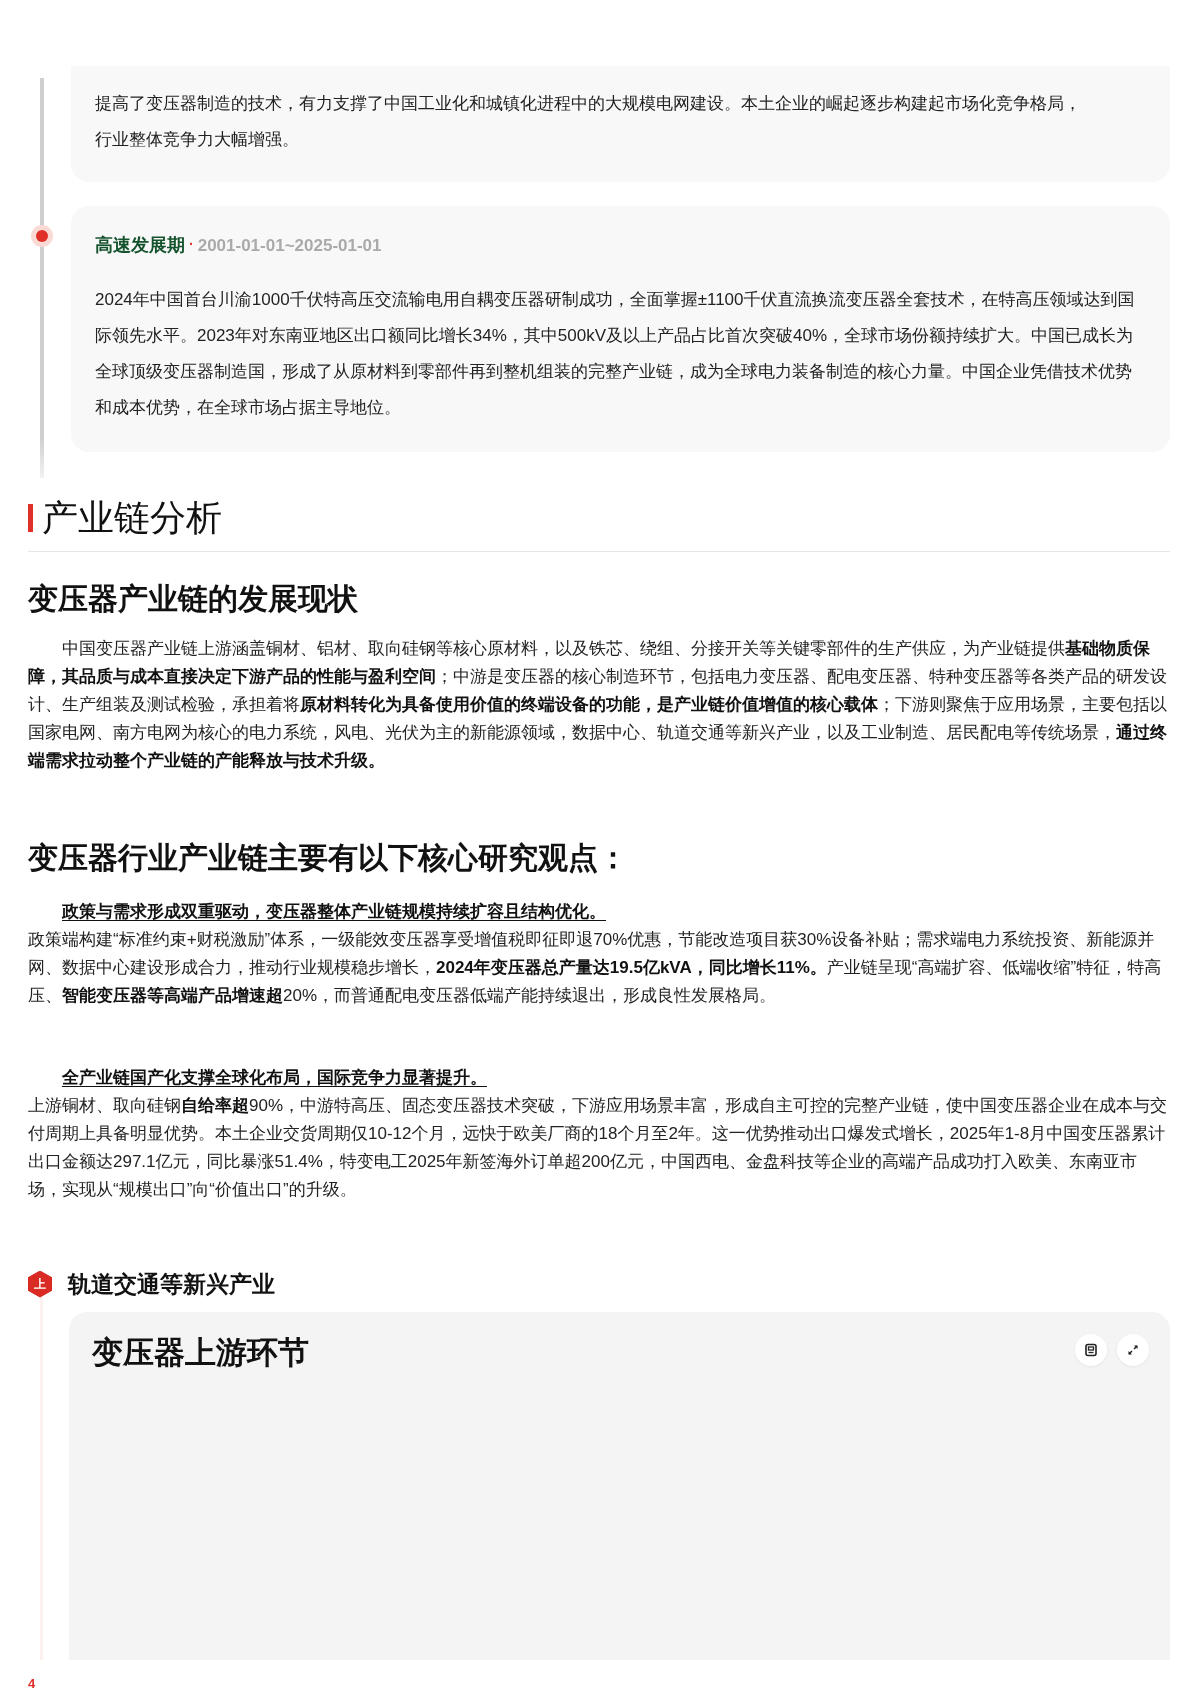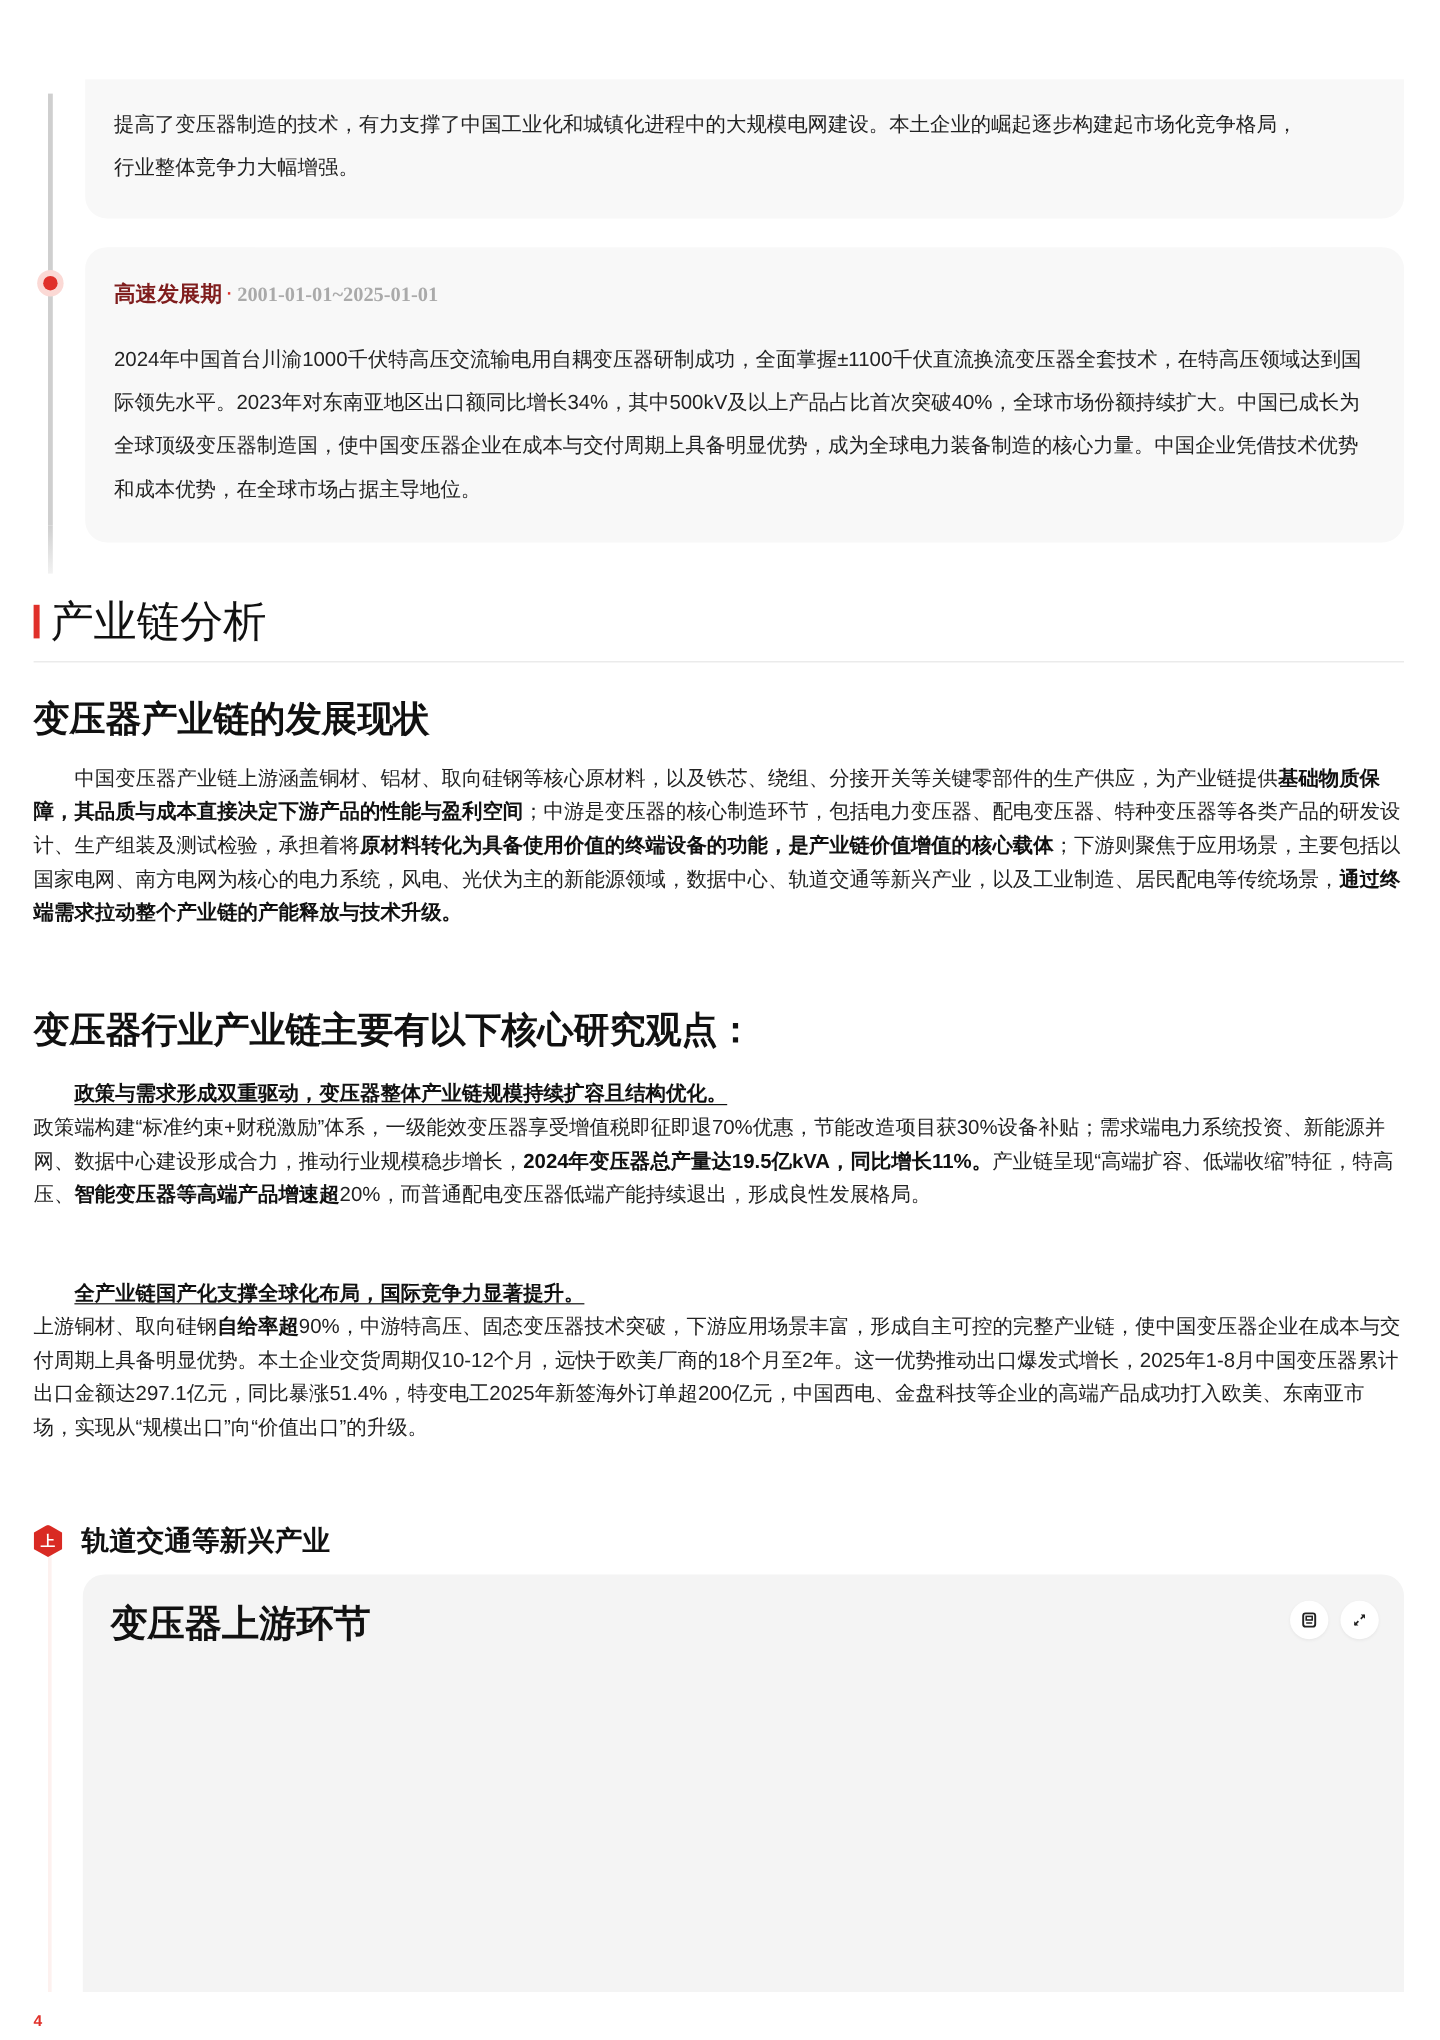--- a/index.html
+++ b/index.html
@@ -12,23 +12,23 @@
   
   .tl-line { position: absolute; left: 40px; width: 4px; background: #cfcfcf; }
   .tl-line.fade { background: linear-gradient(#cfcfcf, #f2f2f2); }
   .tl-dot-wrap { position: absolute; left: 31px; top: 209px; width: 22px; height: 22px; border-radius: 50%; background: #fbd9d5; }
   .tl-dot { position: absolute; left: 5px; top: 5px; width: 12px; height: 12px; border-radius: 50%; background: #e0302a; }
 
   .card { position: absolute; left: 71px; width: 1099px; background: #f8f8f8; border-radius: 18px; box-sizing: border-box; padding: 0 24px; }
   .card p { margin: 0; font-size: 17px; line-height: 36px; color: #222; }
   .card1 { top: 50px; height: 116px; border-top-left-radius: 0; border-top-right-radius: 0; padding-top: 20px; }
   .card2 { top: 190px; height: 246px; padding-top: 22px; }
-  .period-title { font-size: 18px; font-weight: bold; color: #7f1d1d; }
+  .period-title { font-size: 18px; font-weight: bold; color: #14532d; }
   .period-sep { color: #e0302a; font-weight: bold; margin: 0 4px; font-size: 14px; position: relative; top: -2px; }
-  .period-date { color: #aaa; font-size: 17px; font-weight: bold; font-family: Liberation Serif, serif; }
+  .period-date { color: #aaa; font-size: 17px; font-weight: bold; }
   .period-head { height: 34px; line-height: 34px; margin-bottom: 20px; }
 
   
   .sec-title { position: absolute; left: 28px; top: 485px; height: 34px; display: flex; align-items: center; }
   .sec-bar { width: 5px; height: 28px; background: #e0302a; margin-right: 9px; }
   .sec-text { font-size: 36px; font-weight: normal; color: #111; }
   .sec-divider { position: absolute; left: 28px; top: 535px; width: 1142px; height: 1px; background: #e6e6e6; }
 
   .h2 { position: absolute; left: 28px; font-size: 30px; font-weight: bold; color: #111; }
 
@@ -67,21 +67,21 @@
   </div>
 
   <div class="tl-dot-wrap">
       <div class="tl-dot"></div>
     </div>
 
   <div class="card card2">
     <div class="period-head">
       <span class="period-title">高速发展期</span><span class="period-sep">·</span><span class="period-date">2001-01-01~2025-01-01</span>
     </div>
-    <p>2024年中国首台川渝1000千伏特高压交流输电用自耦变压器研制成功，全面掌握±1100千伏直流换流变压器全套技术，在特高压领域达到国际领先水平。2023年对东南亚地区出口额同比增长34%，其中500kV及以上产品占比首次突破40%，全球市场份额持续扩大。中国已成长为全球顶级变压器制造国，使中国变压器企业在成本与交付周期上具备明显优势，成为全球电力装备制造的核心力量。中国企业凭借技术优势和成本优势，在全球市场占据主导地位。</p>
+    <p>2024年中国首台川渝1000千伏特高压交流输电用自耦变压器研制成功，全面掌握±1100千伏直流换流变压器全套技术，在特高压领域达到国际领先水平。2023年对东南亚地区出口额同比增长34%，其中500kV及以上产品占比首次突破40%，全球市场份额持续扩大。中国已成长为全球顶级变压器制造国，形成了从原材料到零部件再到整机组装的完整产业链，成为全球电力装备制造的核心力量。中国企业凭借技术优势和成本优势，在全球市场占据主导地位。</p>
   </div>
 
   <div class="sec-title">
     <div class="sec-bar"></div>
     <span class="sec-text">产业链分析</span>
   </div>
   <div class="sec-divider"></div>
 
   <div class="h2" style="top:563px;">变压器产业链的发展现状</div>
   <p class="para indent" style="top:619px;"><span>中国变压器产业链上游涵盖铜材、铝材、取向硅钢等核心原材料，以及铁芯、绕组、分接开关等关键零部件的生产供应，为产业链提供</span><b>基础物质保障，其品质与成本直接决定下游产品的性能与盈利空间</b><span>；中游是变压器的核心制造环节，包括电力变压器、配电变压器、特种变压器等各类产品的研发设计、生产组装及测试检验，承担着将</span><b>原材料转化为具备使用价值的终端设备的功能，是产业链价值增值的核心载体</b><span>；下游则聚焦于应用场景，主要包括以国家电网、南方电网为核心的电力系统，风电、光伏为主的新能源领域，数据中心、轨道交通等新兴产业，以及工业制造、居民配电等传统场景，</span><b>通过终端需求拉动整个产业链的产能释放与技术升级。</b></p>

